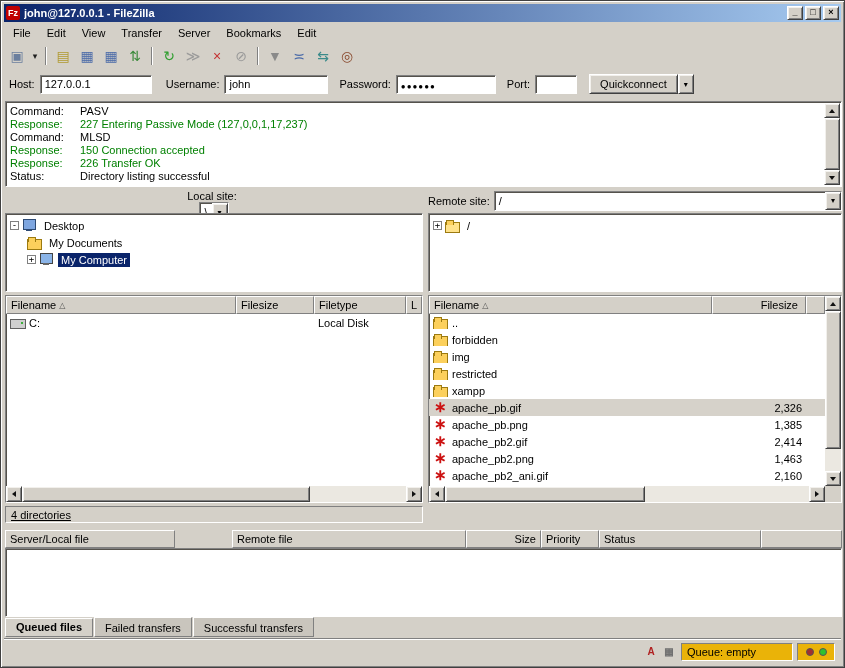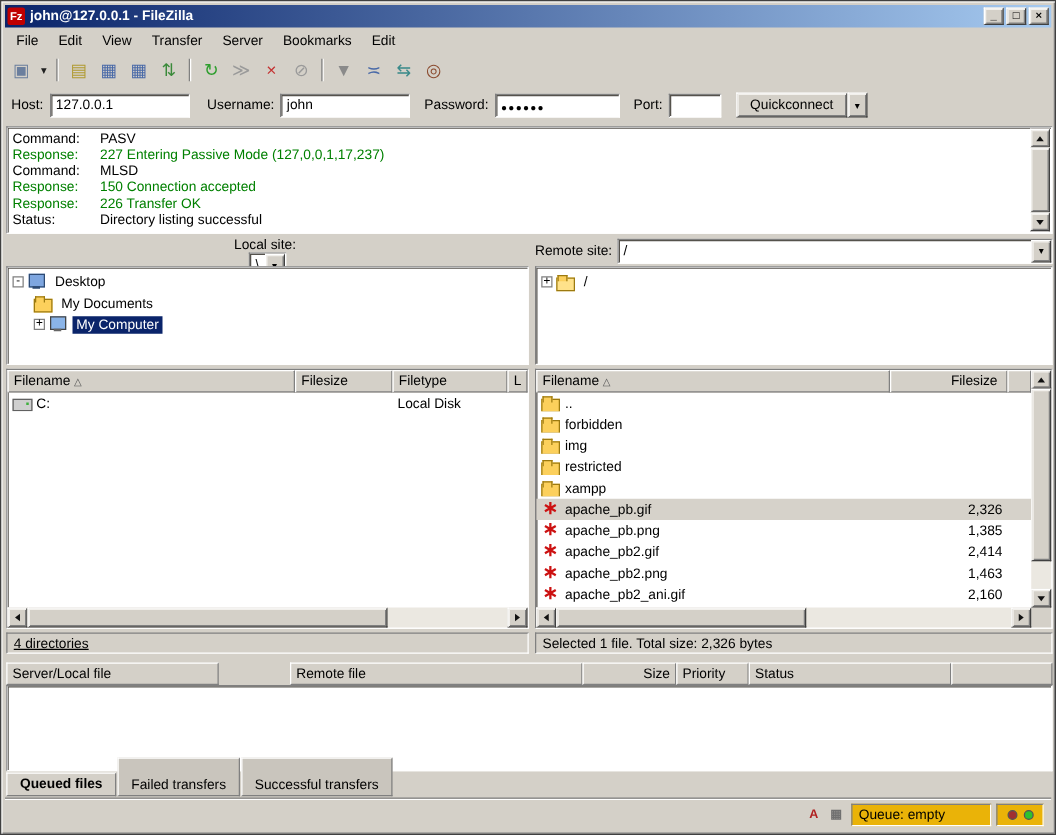--- a/index.html
+++ b/index.html
@@ -117,21 +117,21 @@
 #queue-header .cols div:nth-of-type(2){width:57px;margin-top:25px;}
 #queue-header .cols div:nth-of-type(3){width:234px;}
 #queue-header .cols div:nth-of-type(4){width:75px;justify-content:flex-end;}
 #queue-header .cols div:nth-of-type(5){width:58px;}
 #queue-header .cols div:nth-of-type(6){width:162px;}
 #queue-body{position:absolute;top:547px;left:4px;width:837px;height:69px;background:#fff;}
 
 #tabs{position:absolute;top:617px;left:4px;height:19px;display:flex;align-items:flex-end;gap:1px;}
 .tab{padding:2px 10px 3px;background:#d4d0c8;border:1px solid;border-color:#fff #808080 #808080 #fff;white-space:nowrap;}
 .tab.active{font-weight:bold;}
-.tab:not(.active){background:#c9c5bd;padding:15px 10px 2px;}
+.tab:not(.active){background:#c9c5bd;padding:4px 10px 2px;}
 
 #statusbar{position:absolute;left:3px;right:3px;bottom:3px;height:26px;border-top:1px solid #808080;box-shadow:inset 0 1px 0 #fff;display:flex;align-items:center;gap:4px;padding:0 6px;}
 .sb-spacer{flex:1;}
 .sb-icon{width:16px;height:14px;display:flex;align-items:center;justify-content:center;font-size:10px;font-weight:bold;line-height:1;}
 .sb-panel{height:18px;background:#eab308;border:1px solid;border-color:#808080 #fff #fff #808080;display:flex;align-items:center;padding:0 5px;}
 #queue-status-panel{width:112px;white-space:nowrap;overflow:hidden;}
 #led-panel{width:38px;justify-content:center;gap:5px;}
 .led{width:8px;height:8px;border-radius:50%;border:1px solid #555;}
 </style>
 </head>
@@ -497,21 +497,20 @@
         <div class="vtrack">
           <div class="vthumb" style="top:0;height:86%;"></div>
         </div>
         <div class="sbtn arr-down"></div>
       </div>
       <div class="sb-corner"></div>
     </div>
   </div>
 
   <div class="status-line" id="local-status">4 directories</div>
-  <div class="status-line" id="remote-status">Selected 1 file. Total size: 2,326 bytes</div>
 
   <div id="queue-header">
     <div class="cols">
 
         <div class="col-head">Server/Local file</div>
 
         <div class="col-head">Directi...</div>
 
         <div class="col-head">Remote file</div>
 

